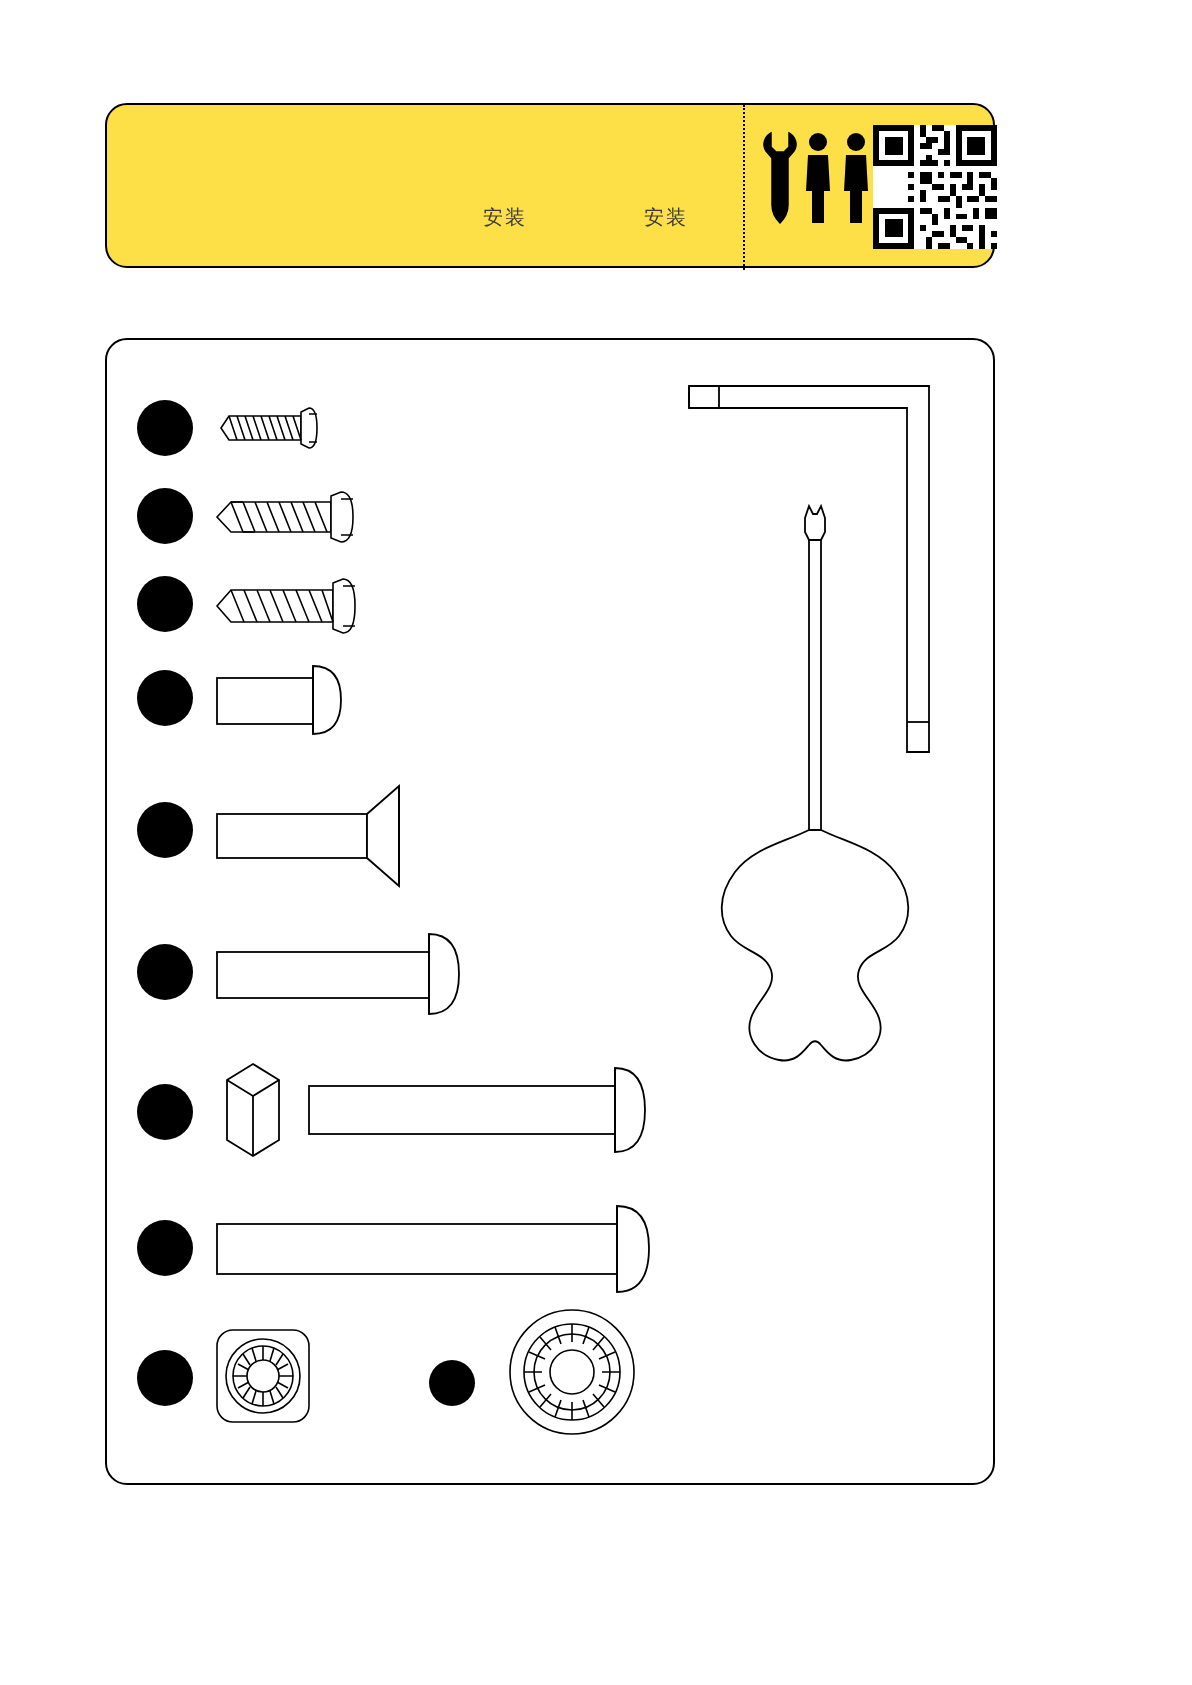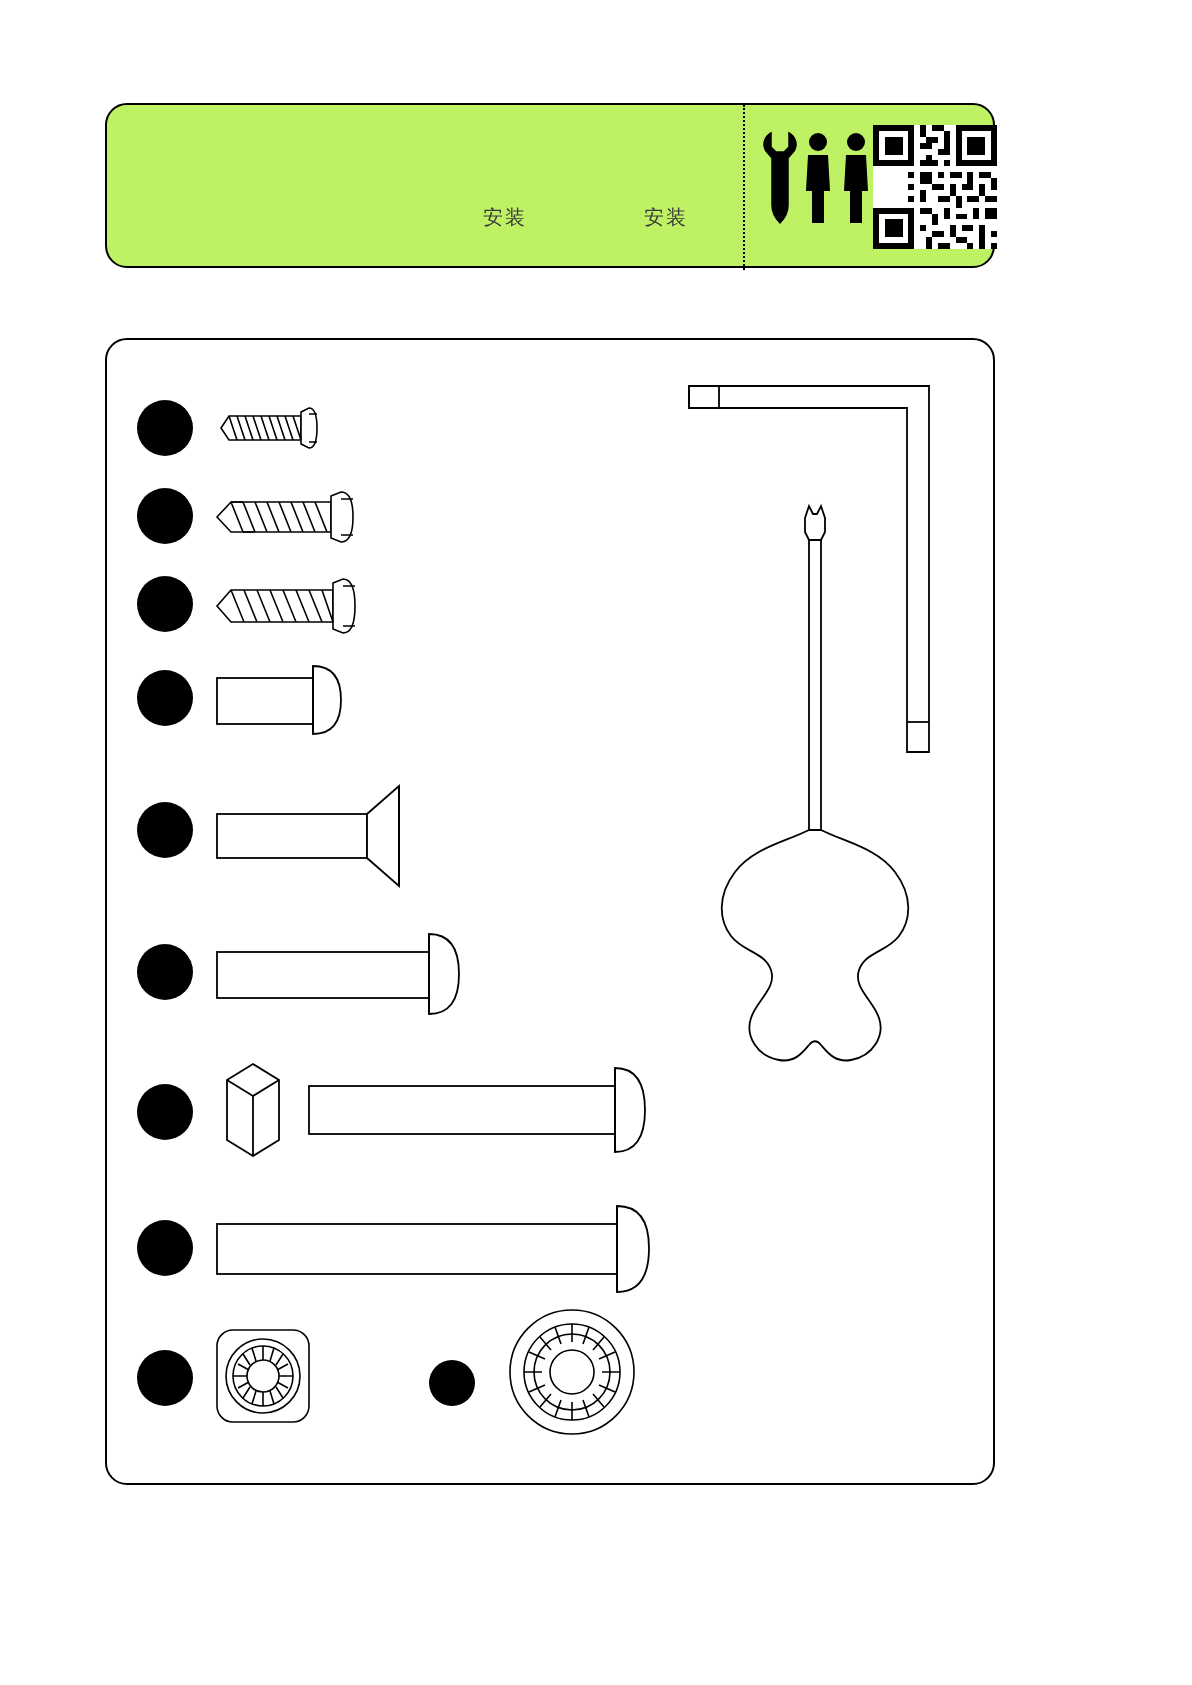--- a/index.html
+++ b/index.html
@@ -24,21 +24,21 @@
   
   .header-panel {
     position: absolute;
     left: 105px;
     top: 103px;
     width: 890px;
     height: 165px;
     border: 2px solid #000;
     border-radius: 22px;
     box-sizing: border-box;
-    background: #bef264;
+    background: #fde047;
   }
   .header-divider {
     position: absolute;
     left: 636px;
     top: 0px;
     width: 0;
     height: 165px;
     border-left: 2px dotted #000;
   }
   .header-label {

